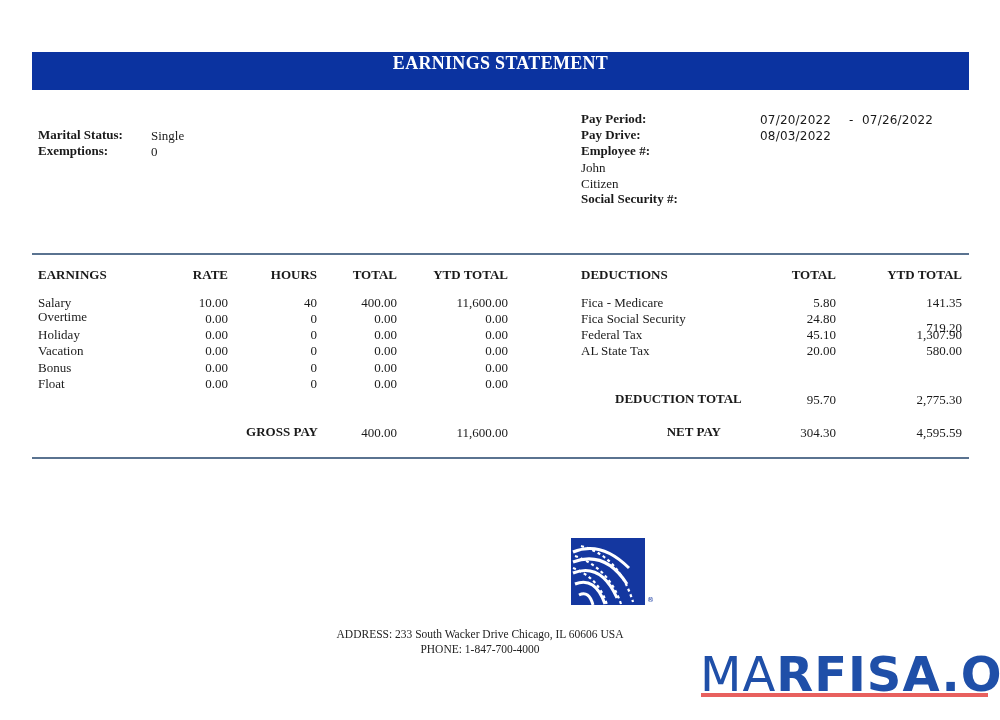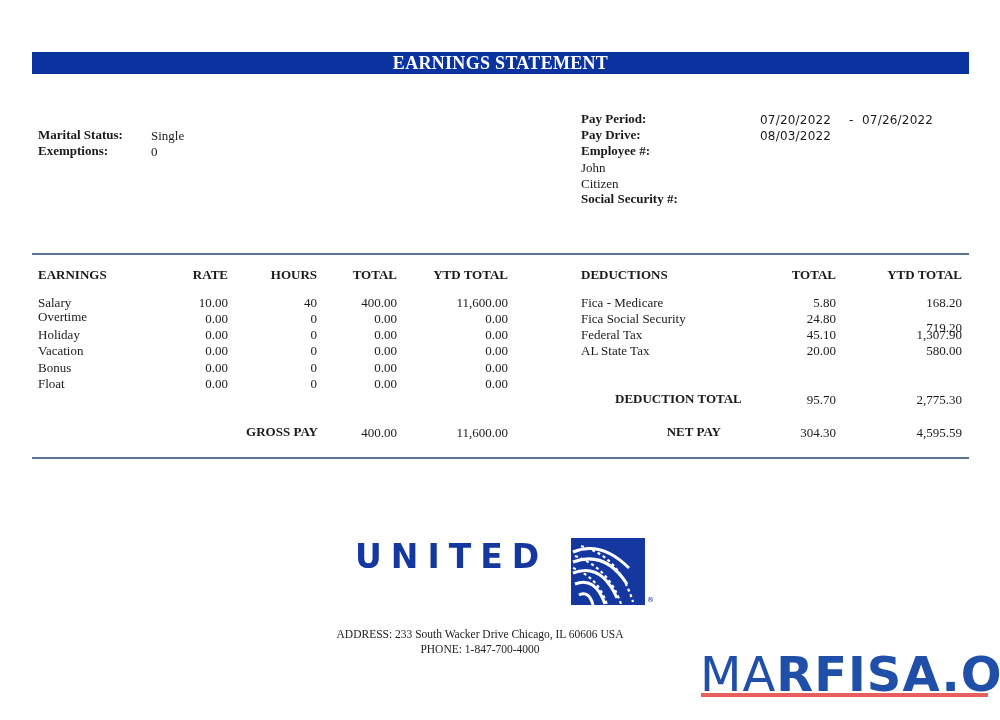--- a/index.html
+++ b/index.html
@@ -1,20 +1,20 @@
 <!DOCTYPE html>
 <html><head>
   <meta charset="utf-8">
   <style>
     * { margin: 0; padding: 0; box-sizing: border-box; }
     html, body { width: 1000px; height: 720px; background: #ffffff; overflow: hidden; }
     body { position: relative; font-family: "DejaVu Serif", "Liberation Serif", serif; color: #1a1a1a; }
 
     .title-bar {
-      position: absolute; left: 32px; top: 52px; width: 937px; height: 22px;
+      position: absolute; left: 32px; top: 52px; width: 937px; height: 38px;
       background: #0b33a0; color: #ffffff; text-align: center;
       font-family: "Liberation Serif", serif; font-weight: bold; font-size: 18px; line-height: 22px;
       letter-spacing: 0.3px;
     }
 
     .t { position: absolute; font-family: "Liberation Serif", serif; font-size: 13px; line-height: 16px; white-space: nowrap; }
     .b { font-weight: bold; }
     .r { text-align: right; }
     .mono-ish { font-family: "DejaVu Sans", sans-serif; font-size: 12px; letter-spacing: 0.2px; }
 
@@ -120,21 +120,21 @@
 <div class="t r" style="left:410px; width:98px; top:425px;">11,600.00</div>
 
 <div class="t b" style="left:581px; top:267px;">DEDUCTIONS</div>
 <div class="t b r" style="left:760px; width:76px; top:267px;">TOTAL</div>
 <div class="t b r" style="left:860px; width:102px; top:267px;">YTD TOTAL</div>
 
 <div>
   <div>
     <div class="t" style="left:581px; top:295px;">Fica - Medicare</div>
     <div class="t r" style="left:760px; width:76px; top:295px;">5.80</div>
-    <div class="t r" style="left:860px; width:102px; top:295px;">168.20</div>
+    <div class="t r" style="left:860px; width:102px; top:295px;">141.35</div>
   </div>
   <div>
     <div class="t" style="left:581px; top:311px;">Fica Social Security</div>
     <div class="t r" style="left:760px; width:76px; top:311px;">24.80</div>
     <div class="t r" style="left:860px; width:102px; top:311px;margin-top:9px;">719.20</div>
   </div>
   <div>
     <div class="t" style="left:581px; top:327px;">Federal Tax</div>
     <div class="t r" style="left:760px; width:76px; top:327px;">45.10</div>
     <div class="t r" style="left:860px; width:102px; top:327px;">1,307.90</div>
@@ -150,21 +150,20 @@
 <div class="t r" style="left:760px; width:76px; top:392px;">95.70</div>
 <div class="t r" style="left:860px; width:102px; top:392px;">2,775.30</div>
 
 <div class="t b r" style="left:600px; width:121px; top:424px;">NET PAY</div>
 <div class="t r" style="left:760px; width:76px; top:425px;">304.30</div>
 <div class="t r" style="left:860px; width:102px; top:425px;">4,595.59</div>
 
 <div class="rule" style="top:457px;"></div>
 
 <div class="logo-wrap">
-  <div class="logo-text" style="left:52px; top:2px;">UNITED</div>
   <div class="globe">
     <svg width="74" height="67" viewBox="0 0 74 67">
       <rect width="74" height="67" fill="#1437a0"></rect>
       <g fill="none" stroke="#ffffff" stroke-width="3">
         <path d="M2 14 Q30 2 58 30"></path>
         <path d="M2 24 Q34 12 56 46"></path>
         <path d="M2 35 Q30 24 46 60"></path>
         <path d="M4 46 Q24 38 34 66"></path>
         <path d="M8 57 Q18 52 22 67"></path>
       </g>

